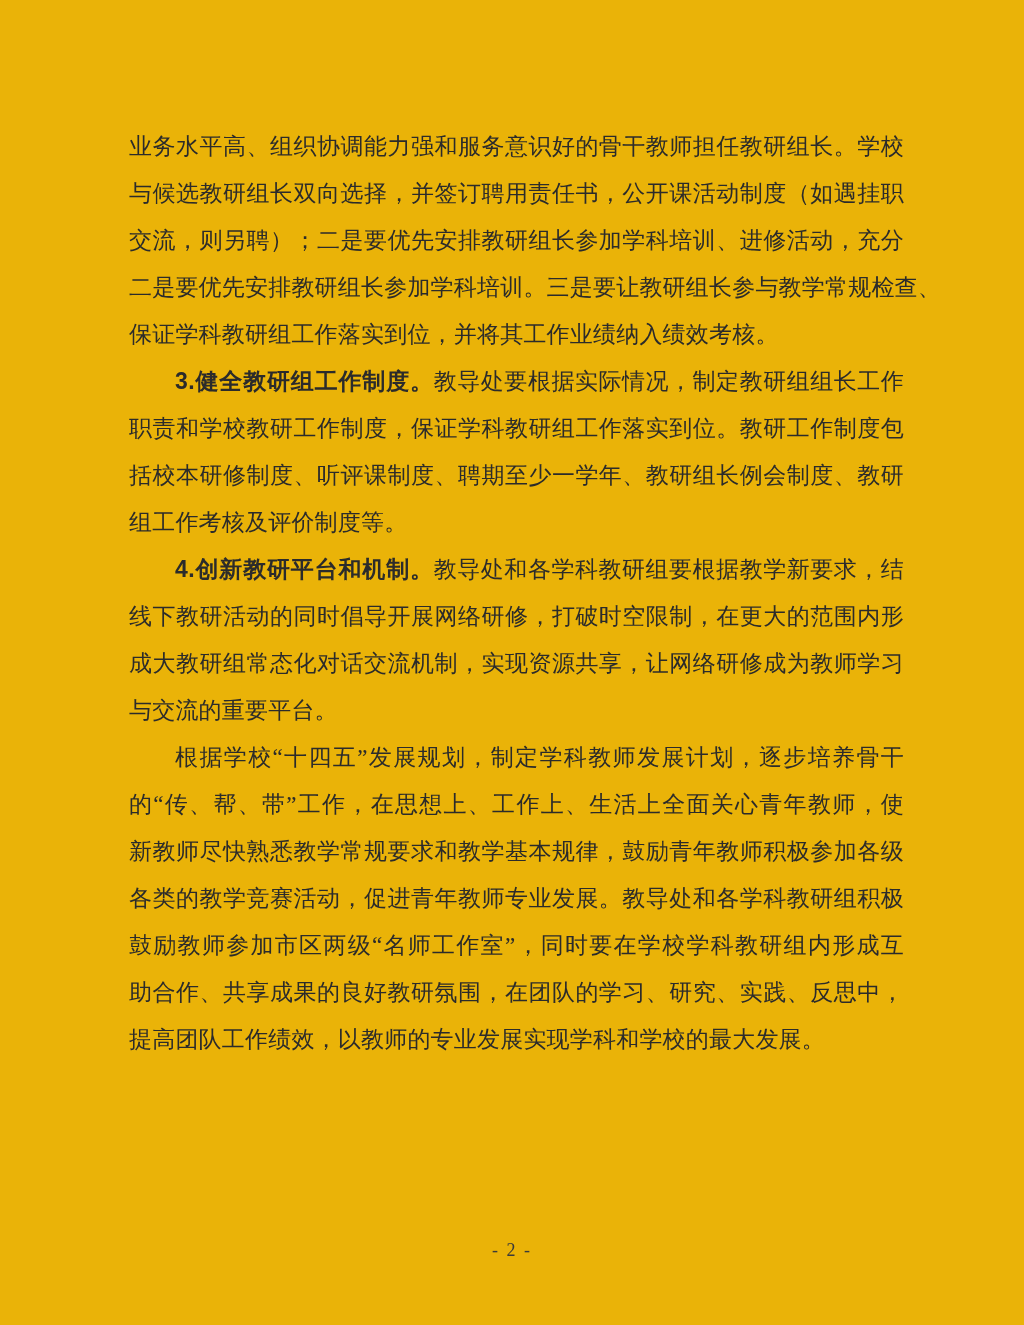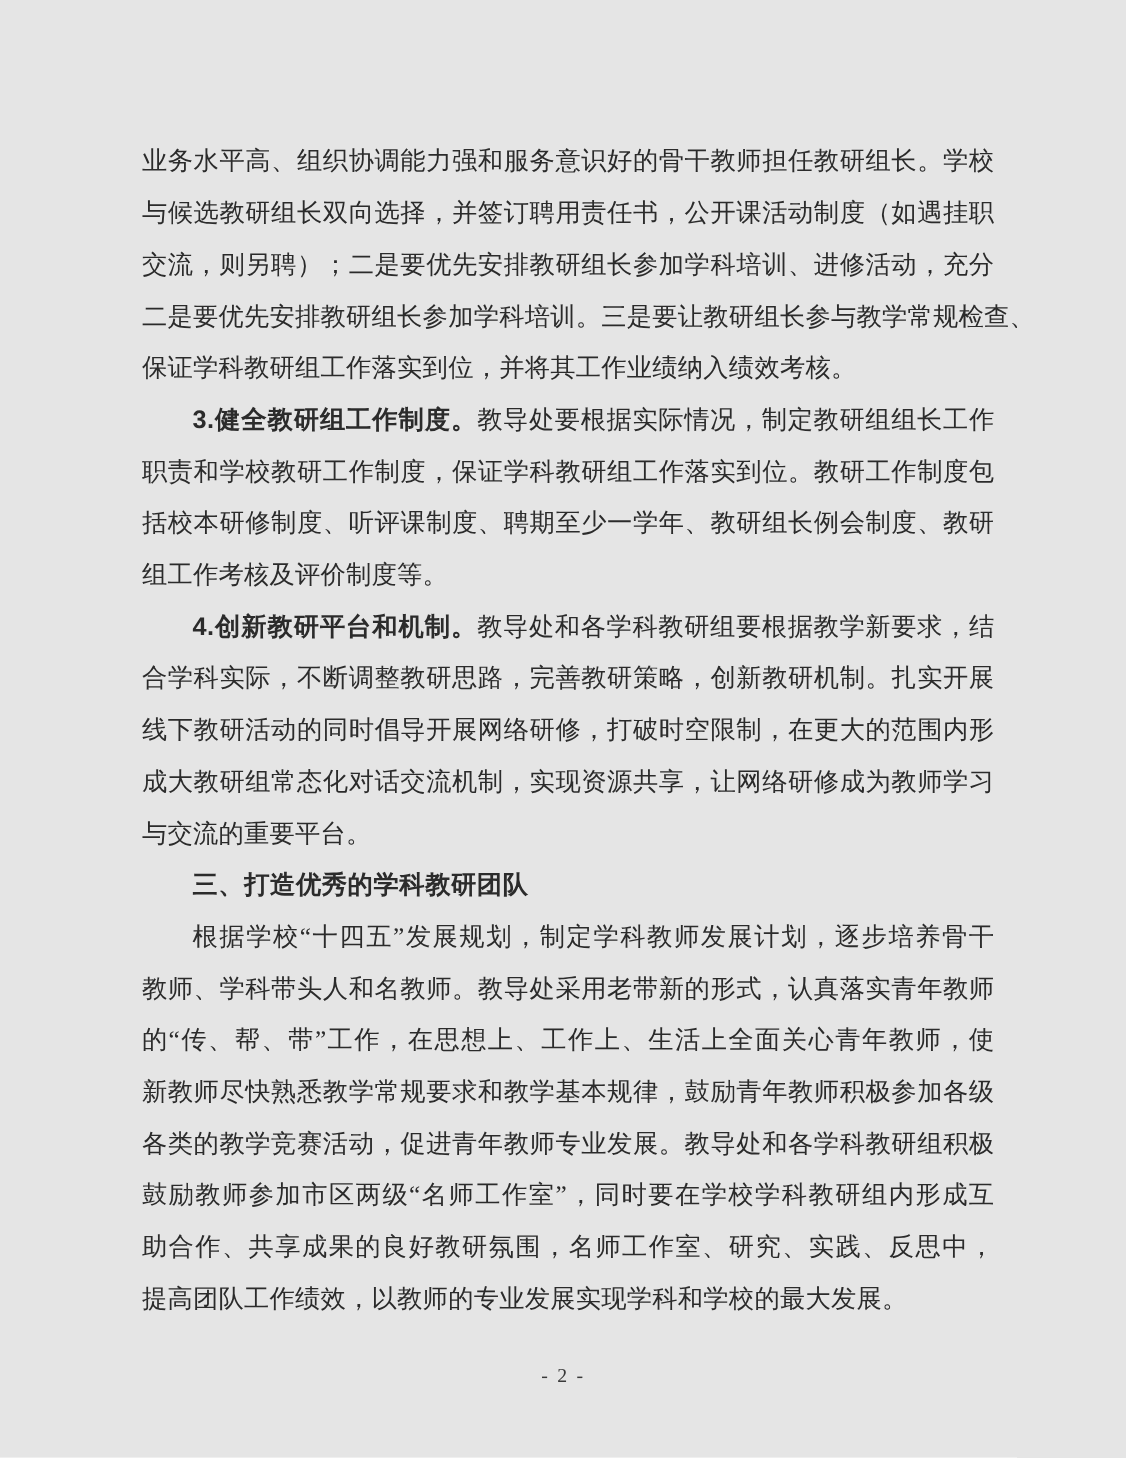--- a/index.html
+++ b/index.html
@@ -12,21 +12,21 @@
     height: 1325px;
     position: relative;
     overflow: hidden;
     font-family: "Liberation Serif", "DejaVu Serif", serif;
   }
   .page {
     position: absolute;
     left: 0; top: 0;
     width: 1024px;
     height: 1325px;
-    background: #e5e5e5;
+    background: #eab308;
   }
   .doc-body {
     position: absolute;
     left: 129px;
     top: 123px;
     width: 775px;
   }
   .line {
     width: 775px;
     height: 47px;
@@ -77,28 +77,25 @@
       <div class="line fill"><span>业务水平高、组织协调能力强和服务意识好的骨干教师担任教研组长。学校</span></div>
       <div class="line fill"><span>与候选教研组长双向选择，并签订聘用责任书，公开课活动制度（如遇挂职</span></div>
       <div class="line fill"><span>交流，则另聘）；二是要优先安排教研组长参加学科培训、进修活动，充分</span></div>
       <div class="line fill"><span>二是要优先安排教研组长参加学科培训。三是要让教研组长参与教学常规检查、</span></div>
       <div class="line"><span>保证学科教研组工作落实到位，并将其工作业绩纳入绩效考核。</span></div>
       <div class="line fill indent"><span class="b">3.健全教研组工作制度。</span><span>教导处要根据实际情况，制定教研组组长工作</span></div>
       <div class="line fill"><span>职责和学校教研工作制度，保证学科教研组工作落实到位。教研工作制度包</span></div>
       <div class="line fill"><span>括校本研修制度、听评课制度、聘期至少一学年、教研组长例会制度、教研</span></div>
       <div class="line"><span>组工作考核及评价制度等。</span></div>
       <div class="line fill indent"><span class="b">4.创新教研平台和机制。</span><span>教导处和各学科教研组要根据教学新要求，结</span></div>
-      <div class="line fill"><span>合学科实际，不断调整教研思路，完善教研策略，创新教研机制。扎实开展</span></div>
       <div class="line fill"><span>线下教研活动的同时倡导开展网络研修，打破时空限制，在更大的范围内形</span></div>
       <div class="line fill"><span>成大教研组常态化对话交流机制，实现资源共享，让网络研修成为教师学习</span></div>
       <div class="line"><span>与交流的重要平台。</span></div>
-      <div class="line indent heading"><span class="b">三、打造优秀的学科教研团队</span></div>
       <div class="line fill indent"><span>根据学校“十四五”发展规划，制定学科教师发展计划，逐步培养骨干</span></div>
-      <div class="line fill"><span>教师、学科带头人和名教师。教导处采用老带新的形式，认真落实青年教师</span></div>
       <div class="line fill"><span>的“传、帮、带”工作，在思想上、工作上、生活上全面关心青年教师，使</span></div>
       <div class="line fill"><span>新教师尽快熟悉教学常规要求和教学基本规律，鼓励青年教师积极参加各级</span></div>
       <div class="line fill"><span>各类的教学竞赛活动，促进青年教师专业发展。教导处和各学科教研组积极</span></div>
       <div class="line fill"><span>鼓励教师参加市区两级“名师工作室”，同时要在学校学科教研组内形成互</span></div>
-      <div class="line fill"><span>助合作、共享成果的良好教研氛围，名师工作室、研究、实践、反思中，</span></div>
+      <div class="line fill"><span>助合作、共享成果的良好教研氛围，在团队的学习、研究、实践、反思中，</span></div>
       <div class="line"><span>提高团队工作绩效，以教师的专业发展实现学科和学校的最大发展。</span></div>
     </div>
   <div class="footer">- 2 -</div>
 </div>
 
 </body></html>

